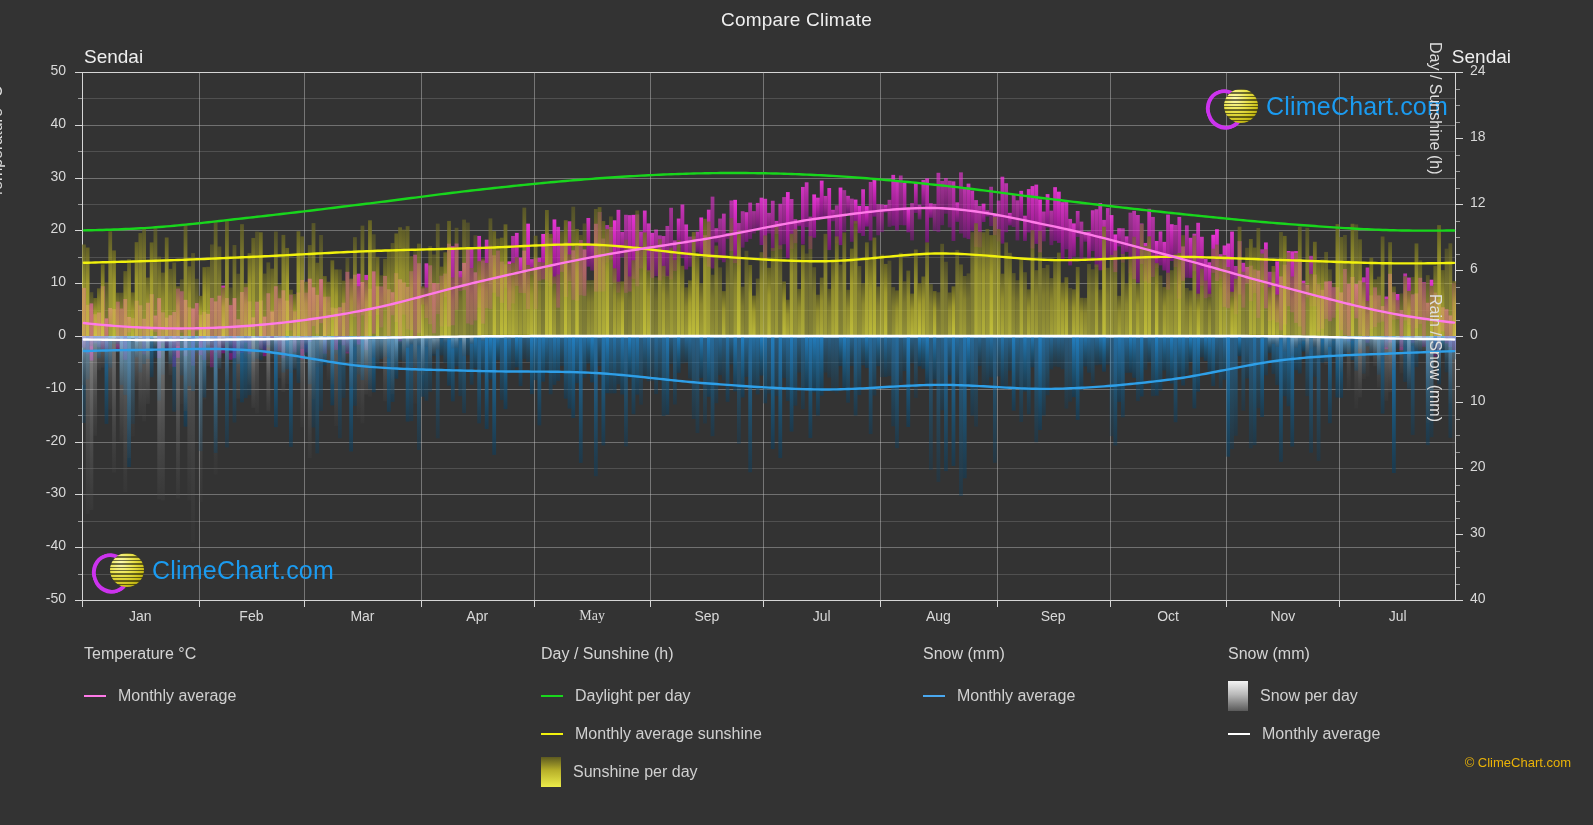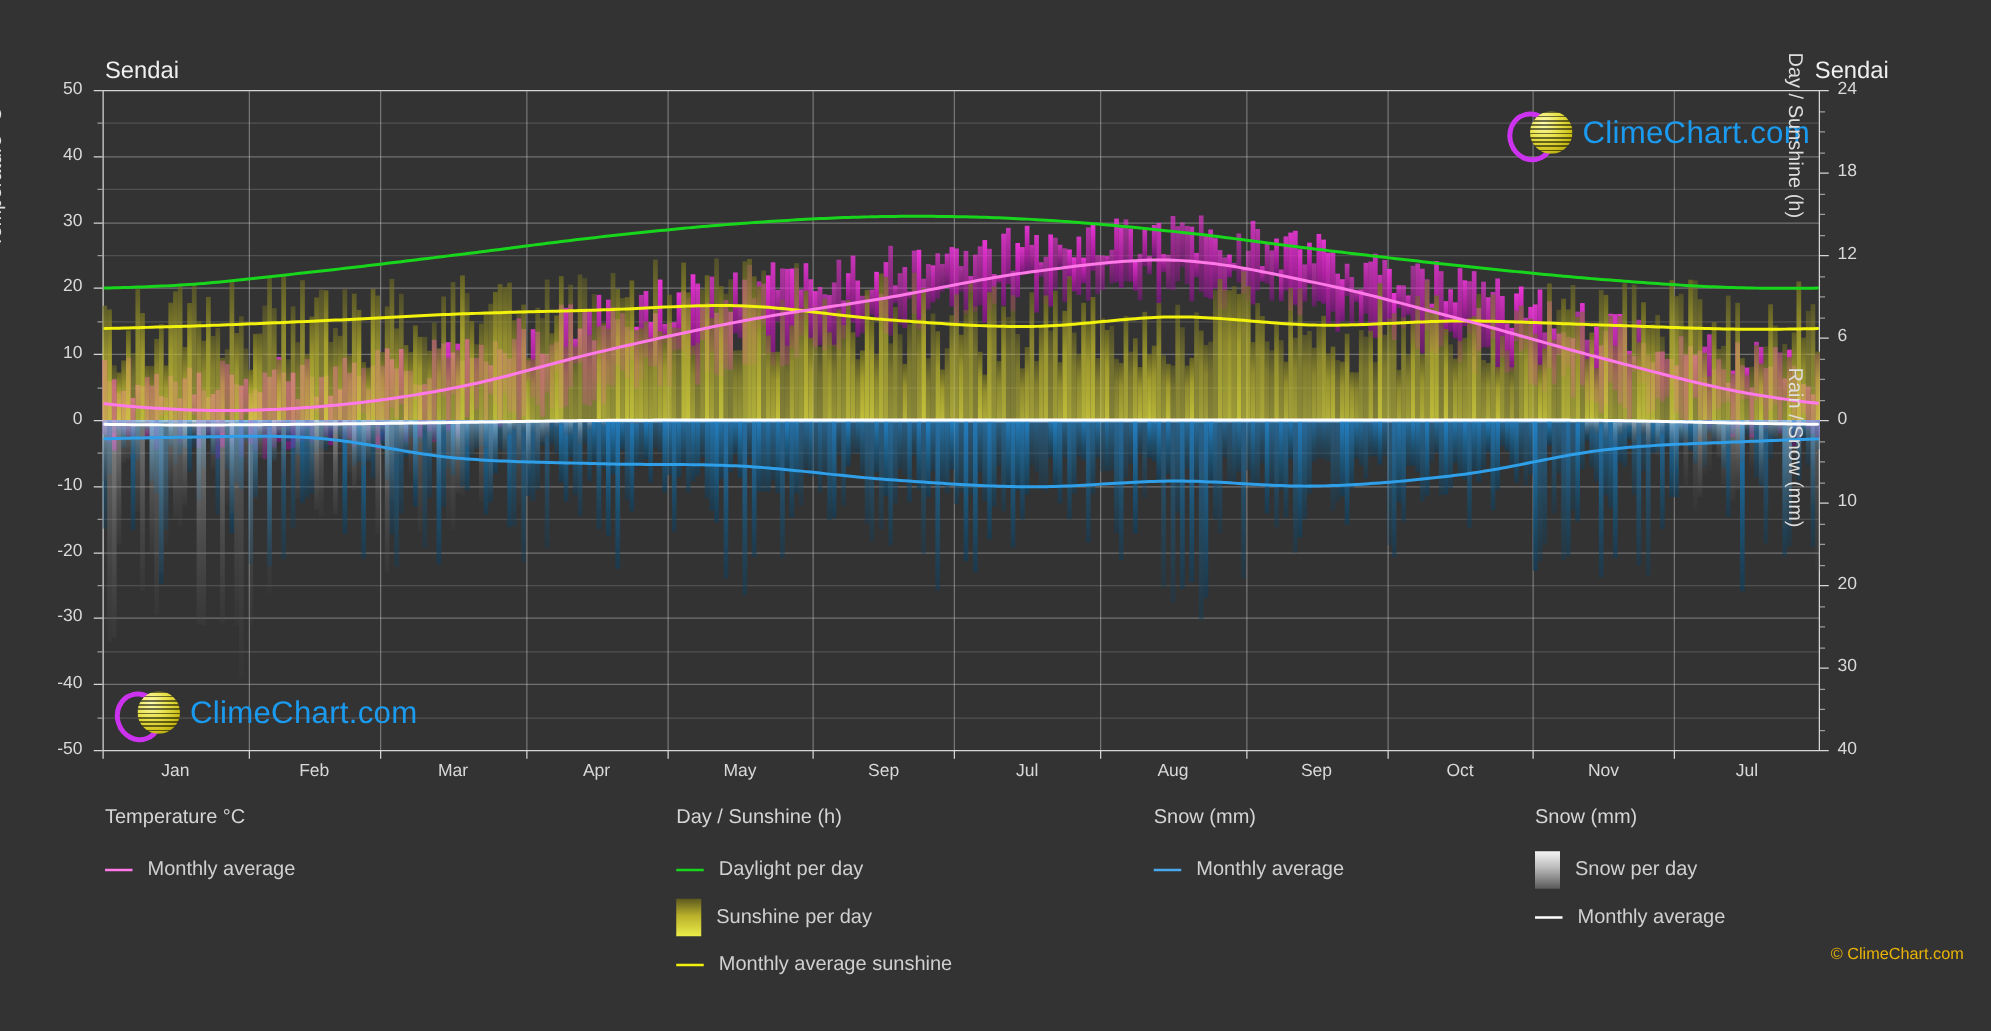--- a/index.html
+++ b/index.html
@@ -93,20 +93,21 @@
   .sw-rain{background:linear-gradient(to bottom,#1b8cf0 0%,#1a7fd8 40%,#11518c 100%);}
   .sw-snow{background:linear-gradient(to bottom,#f4f4f4 0%,#b9b9b9 45%,#5a5a5a 100%);}
 
   .copyright{position:absolute;right:22px;top:755px;font-size:13px;color:#eab308;}
 </style>
 </head>
 <body>
 
 <div id="chart-root">
 
+  <div class="page-title">Compare Climate</div>
   <div class="station-left">Sendai</div>
   <div class="station-right">Sendai</div>
 
   <div id="plot">
 
     <div id="grid-layer" class="layer">
         <div class="hgrid" style="top: 0px; background: rgb(214, 214, 214);"></div>
         <div class="hgrid" style="top: 52.8px; background: rgba(200, 200, 200, 0.42);"></div>
         <div class="hgrid" style="top: 105.6px; background: rgba(200, 200, 200, 0.42);"></div>
         <div class="hgrid" style="top: 158.4px; background: rgba(200, 200, 200, 0.42);"></div>
@@ -1548,26 +1549,26 @@
           <span class="legend-label">Monthly average</span>
         </div>
       </div>
       <div class="legend-col" style="left: 541px;">
         <div class="legend-head">Day / Sunshine (h)</div>
         <div class="legend-row">
           <span class="swatch-line" style="border-top-color: rgb(24, 214, 28);"></span>
           <span class="legend-label">Daylight per day</span>
         </div>
         <div class="legend-row">
+          <span class="swatch-line" style="border-top-color: rgb(242, 242, 13);"></span>
+          <span class="legend-label">Monthly average sunshine</span>
+        </div>
+        <div class="legend-row">
           <span class="swatch sw-sun"></span>
           <span class="legend-label">Sunshine per day</span>
-        </div>
-        <div class="legend-row">
-          <span class="swatch-line" style="border-top-color: rgb(242, 242, 13);"></span>
-          <span class="legend-label">Monthly average sunshine</span>
         </div>
       </div>
       <div class="legend-col" style="left: 923px;">
         <div class="legend-head">Snow (mm)</div>
         <div class="legend-row">
           <span class="swatch-line" style="border-top-color: rgb(74, 168, 239);"></span>
           <span class="legend-label">Monthly average</span>
         </div>
       </div>
       <div class="legend-col" style="left: 1228px;">
@@ -1580,21 +1581,21 @@
           <span class="swatch-line" style="border-top-color: rgb(255, 255, 255);"></span>
           <span class="legend-label">Monthly average</span>
         </div>
       </div>
     </div>
   <div class="copyright">© ClimeChart.com</div>
 <div class="xtick-label" style="left: 100.348px;">Jan</div>
     <div class="xtick-label" style="left: 211.397px;">Feb</div>
     <div class="xtick-label" style="left: 322.447px;">Mar</div>
     <div class="xtick-label" style="left: 437.26px;">Apr</div>
-    <div class="xtick-label" style="left: 552.074px;">May</div>
+    <div class="xtick-label" style="left: 552.074px; font-family: Liberation Serif, serif;">May</div>
     <div class="xtick-label" style="left: 666.888px;">Sep</div>
     <div class="xtick-label" style="left: 781.701px;">Jul</div>
     <div class="xtick-label" style="left: 898.397px;">Aug</div>
     <div class="xtick-label" style="left: 1013.21px;">Sep</div>
     <div class="xtick-label" style="left: 1128.02px;">Oct</div>
     <div class="xtick-label" style="left: 1242.84px;">Nov</div>
     <div class="xtick-label" style="left: 1357.65px;">Jul</div>
   </div>
 
 </body></html>

